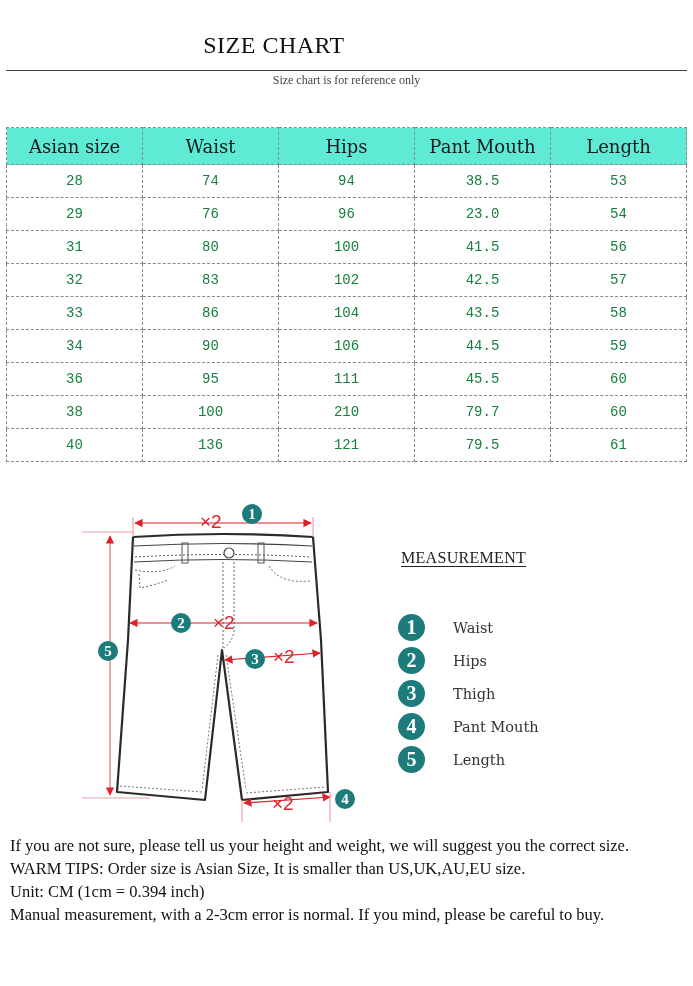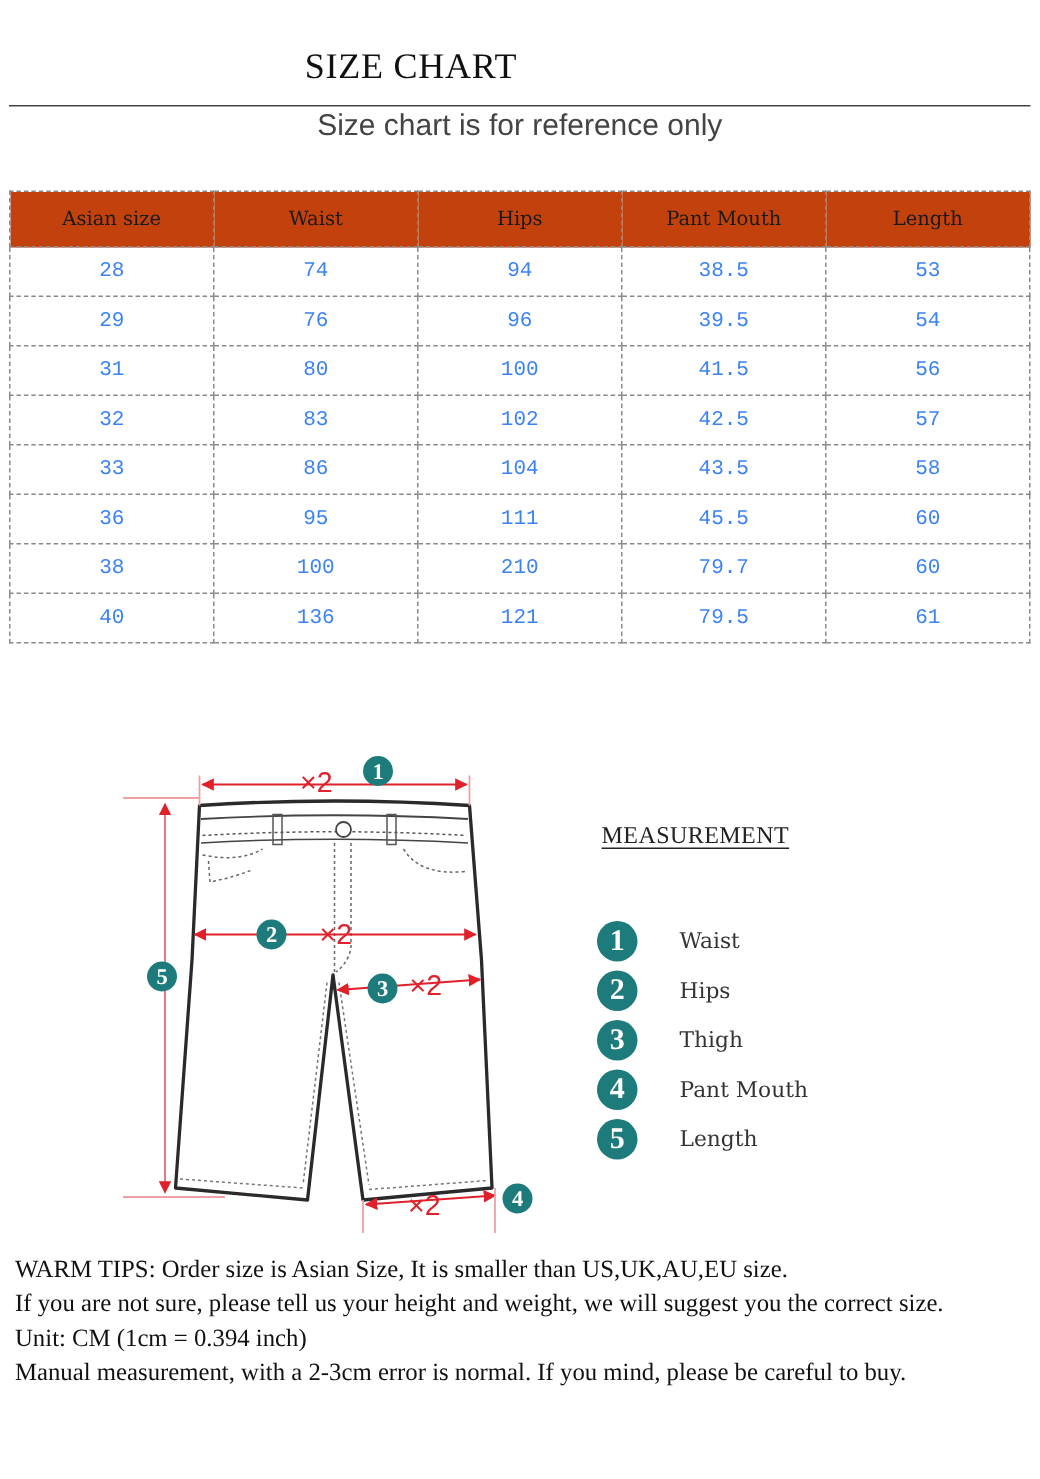--- a/index.html
+++ b/index.html
@@ -9,37 +9,37 @@
   .title {
     position: absolute; left: 0; top: 32px; width: 548px; text-align: center;
     font-family: "Liberation Serif", serif; font-size: 24px; color: #111; letter-spacing: 0.5px;
   }
   .title-rule {
     position: absolute; left: 6px; top: 70px; width: 681px; height: 0;
     border-top: 1.5px solid #444;
   }
   .subtitle {
     position: absolute; left: 0; top: 73px; width: 693px; text-align: center;
-    font-family: Liberation Sans, sans-serif; font-size: 20px; color: #444;
+    font-family: Liberation Serif, serif; font-size: 12px; color: #444;
   }
 
   table.size-table {
     position: absolute; left: 6px; top: 127px; width: 681px;
     border-collapse: collapse; table-layout: fixed;
   }
   .size-table th, .size-table td {
     border: 1px dashed #8a8a8a; text-align: center; vertical-align: middle;
   }
   .size-table th {
-    height: 37px; background: #c2410c; font-weight: normal;
-    font-family: "DejaVu Serif", serif; font-size: 13px; color: #1a1a1a;
+    height: 37px; background: #5eead4; font-weight: normal;
+    font-family: "DejaVu Serif", serif; font-size: 18px; color: #1a1a1a;
   }
   .size-table td {
     height: 33px; font-family: "Liberation Mono", "DejaVu Sans Mono", monospace;
-    font-size: 14px; color: #3b82f6;
+    font-size: 14px; color: #15803d;
   }
 
   .diagram { position: absolute; left: 0; top: 495px; width: 380px; height: 330px; }
 
   .measure-heading {
     position: absolute; left: 401px; top: 549px; font-family: "Liberation Serif", serif;
     font-size: 16px; color: #222; text-decoration: underline; text-underline-offset: 3px;
     letter-spacing: 0.3px;
   }
   .legend { position: absolute; left: 398px; top: 611px; width: 250px; }
@@ -79,21 +79,21 @@
         <td>28</td>
         <td>74</td>
         <td>94</td>
         <td>38.5</td>
         <td>53</td>
       </tr>
       <tr>
         <td>29</td>
         <td>76</td>
         <td>96</td>
-        <td>39.5</td>
+        <td>23.0</td>
         <td>54</td>
       </tr>
       <tr>
         <td>31</td>
         <td>80</td>
         <td>100</td>
         <td>41.5</td>
         <td>56</td>
       </tr>
       <tr>
@@ -102,20 +102,27 @@
         <td>102</td>
         <td>42.5</td>
         <td>57</td>
       </tr>
       <tr>
         <td>33</td>
         <td>86</td>
         <td>104</td>
         <td>43.5</td>
         <td>58</td>
+      </tr>
+      <tr>
+        <td>34</td>
+        <td>90</td>
+        <td>106</td>
+        <td>44.5</td>
+        <td>59</td>
       </tr>
       <tr>
         <td>36</td>
         <td>95</td>
         <td>111</td>
         <td>45.5</td>
         <td>60</td>
       </tr>
       <tr>
         <td>38</td>
@@ -235,17 +242,17 @@
     <span class="legend-num">4</span>
     <span class="legend-label">Pant Mouth</span>
   </div>
   <div class="legend-item">
     <span class="legend-num">5</span>
     <span class="legend-label">Length</span>
   </div>
 </div>
 
 <div class="tips">
+  <p>If you are not sure, please tell us your height and weight, we will suggest you the correct size.</p>
   <p>WARM TIPS: Order size is Asian Size, It is smaller than US,UK,AU,EU size.</p>
-  <p>If you are not sure, please tell us your height and weight, we will suggest you the correct size.</p>
   <p>Unit: CM (1cm = 0.394 inch)</p>
   <p>Manual measurement, with a 2-3cm error is normal. If you mind, please be careful to buy.</p>
 </div>
 
 </body></html>

